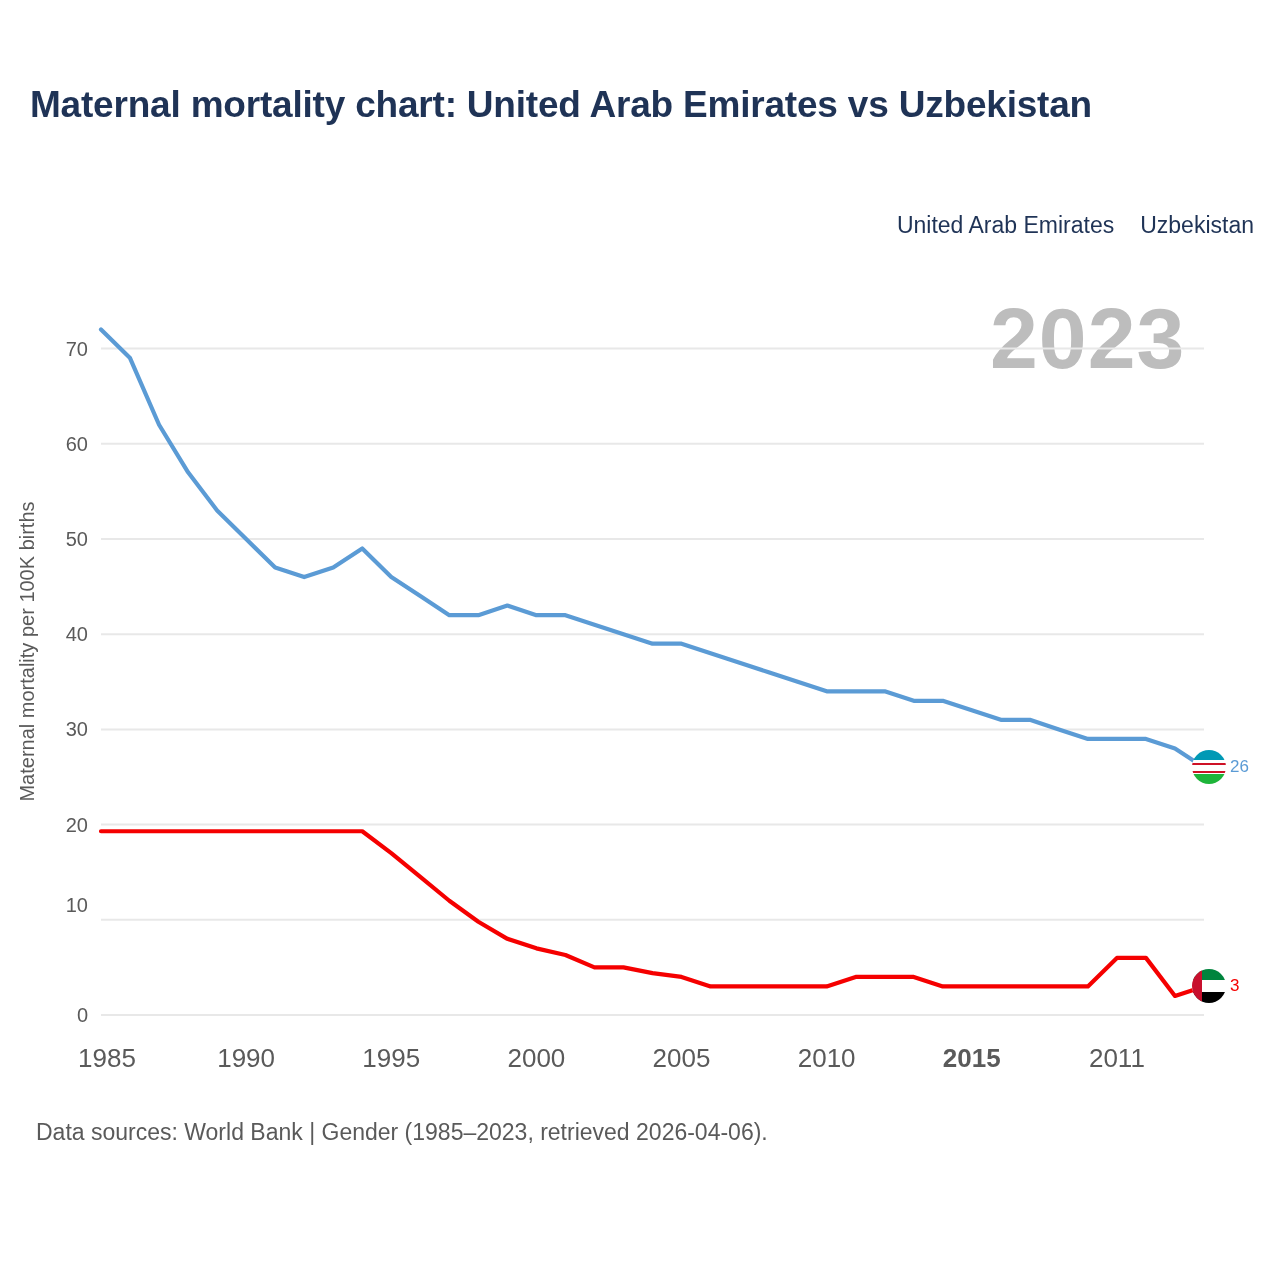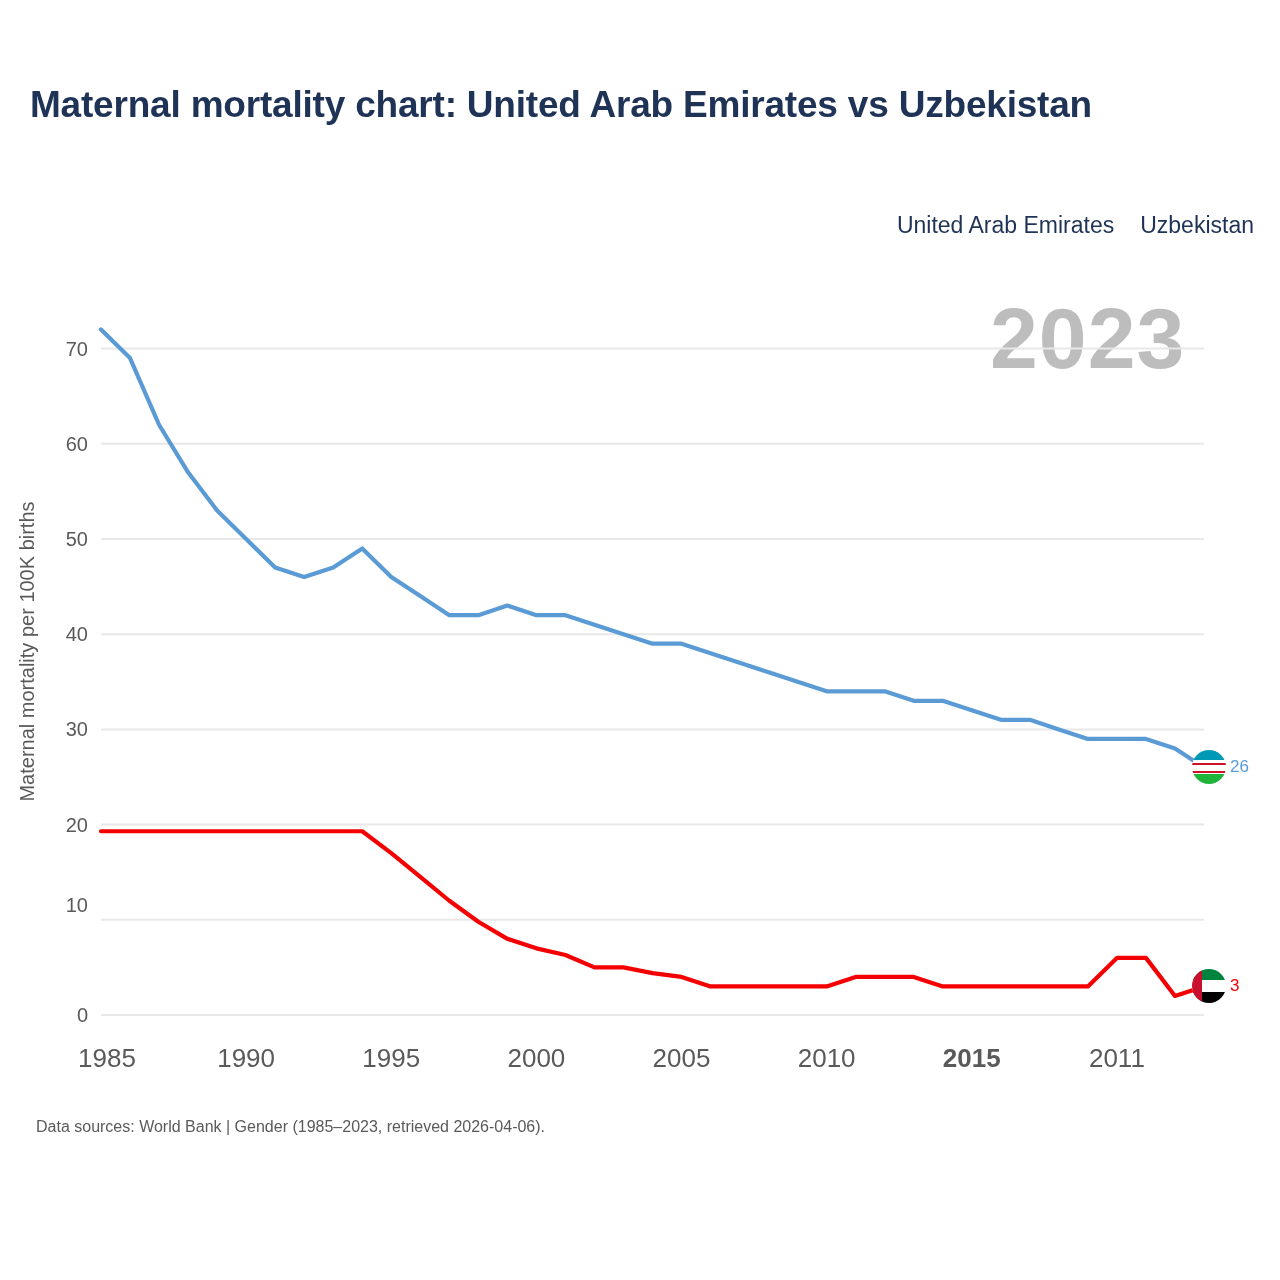--- a/index.html
+++ b/index.html
@@ -136,21 +136,21 @@
     position: absolute;
     left: 0; top: 0;
     width: 30%;
     height: 100%;
     background: #c8102e;
   }
   .footer {
     position: absolute;
     left: 36px;
     top: 1113px;
-    font-size: 16px;
+    font-size: 23px;
     color: #5a5a5a;
     line-height: 1.72;
   }
 </style>
 </head>
 <body>
 
 <div class="page">
 
   <div class="chart-title">Maternal mortality chart: United Arab Emirates vs Uzbekistan</div>

